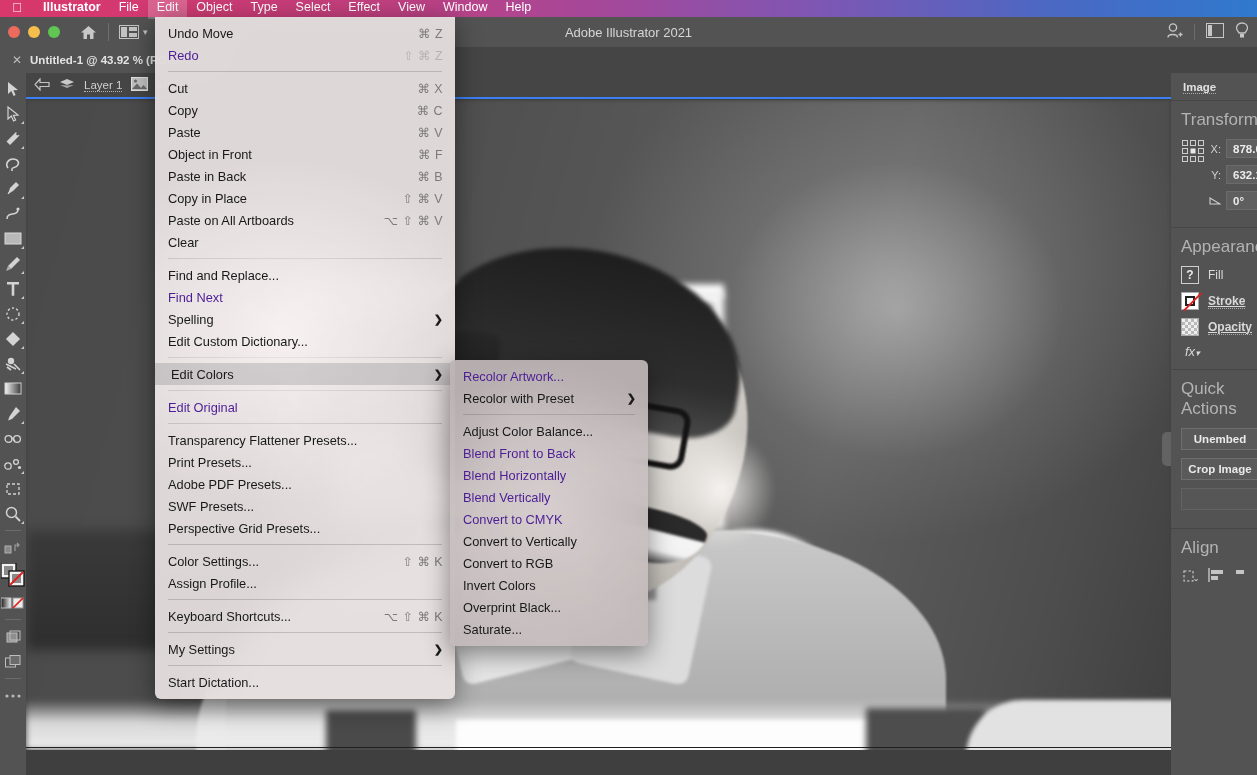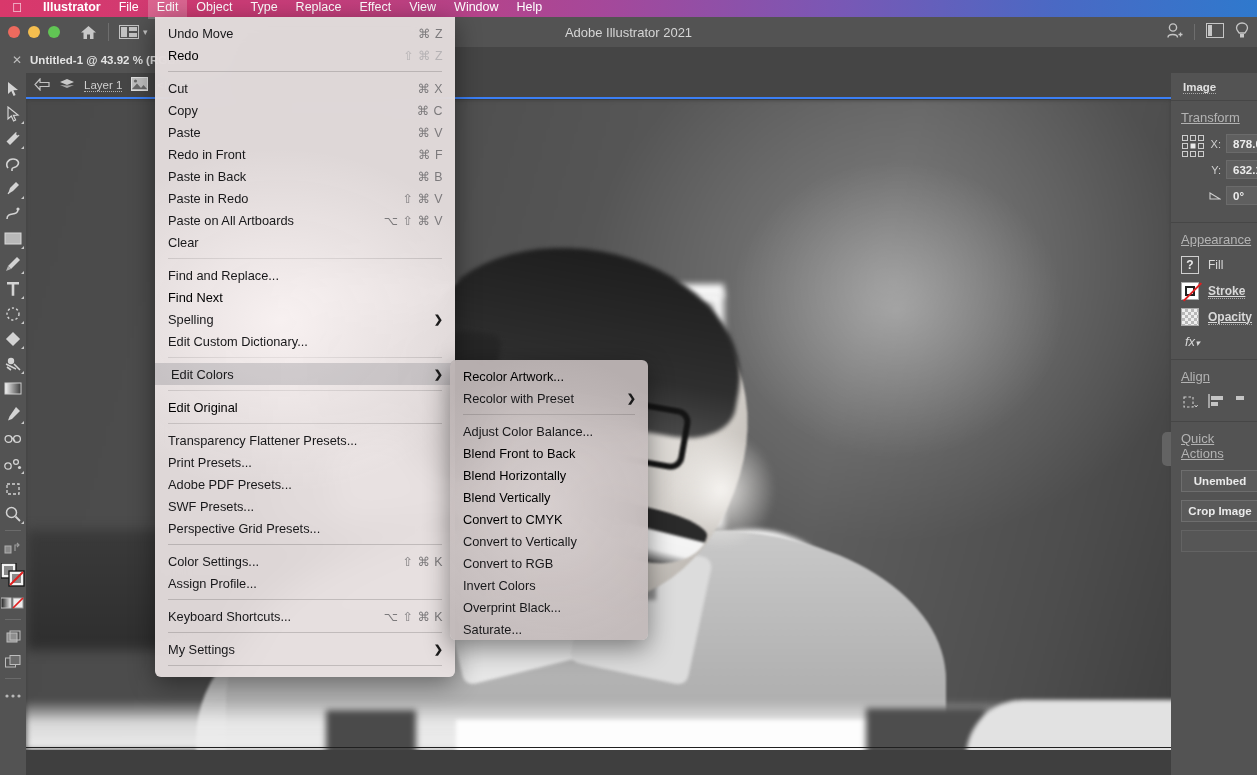--- a/index.html
+++ b/index.html
@@ -170,21 +170,21 @@
     position: absolute; left: 1171px; top: 47px; width: 86px; height: 728px;
     background: #535353; z-index: 27;
     font-size: 11.5px; color: #d2d2d2;
   }
   #rightpanel .ptabs { display:flex; height: 26px; align-items: stretch; background:#454545; }
   #rightpanel .ptab { display:flex; align-items:center; padding: 0 8px; font-size:11.5px; font-weight:bold; color:#dedede; }
   #rightpanel .ptab.sel { background:#535353; }
   #rightpanel .subhdr { padding: 8px 0 7px 12px; font-size: 11.5px; font-weight: bold; color:#e0e0e0; }
   #rightpanel .subhdr span { border-bottom:1px dotted #aaa; }
   #rightpanel .sec { border-top: 1px solid #464646; padding: 9px 0 10px 10px; }
-  #rightpanel .sectitle { font-size: 13px; color: #b3b3b3; margin-bottom: 9px; text-decoration: underline; }
+  #rightpanel .sectitle { font-size: 17px; color: #b3b3b3; margin-bottom: 9px; }
   .xrow { display:flex; align-items:center; gap:5px; margin-bottom: 7px; }
   .xlabel { width: 14px; text-align: right; font-size:11px; color:#cfcfcf; }
   .xfield {
     background:#5f5f5f; border:1px solid #6b6b6b; height:19px;
     display:flex; align-items:center; padding-left:6px;
     font-size:11.5px; font-weight:bold; color:#ececec;
     width: 52px; overflow:hidden; white-space:nowrap;
   }
   .transform-grid { width:24px; height:24px; position:relative; margin-right:2px; }
   .approw { display:flex; align-items:center; gap:9px; margin-bottom: 8px; }
@@ -232,34 +232,34 @@
     background: radial-gradient(ellipse 300px 240px at 42% 46%, rgba(255,248,248,0.75), rgba(255,250,250,0) 72%);
     pointer-events:none;
   }
   .mitem {
     position: relative; height: 22px; display: flex; align-items: center;
     padding: 0 12px 0 13px; white-space: nowrap;
   }
   .mitem .lbl { flex: 1; }
   .mitem .sc { color: #7c7a7c; font-size: 12.4px; letter-spacing: 0.5px; }
   .mitem .arrow { font-size: 11px; font-weight: bold; color: #1b1b1b; }
-  .mitem.disabled .lbl { color: #000000; }
+  .mitem.disabled .lbl { color: #4c1d95; }
   .mitem.disabled .sc { color: #b6b3b5; }
   .mitem.hl { background: rgba(130,130,135,0.30); padding-left: 16px; }
   .msep { height: 1px; background: rgba(0,0,0,0.16); margin: 5px 13px; }
 
   
   #submenu {
     position: absolute; left: 450px; top: 360px; width: 198px;
     background: rgba(193,184,184,0.93);
     backdrop-filter: blur(18px);
     border-radius: 6px;
     box-shadow: 0 8px 26px rgba(0,0,0,0.45);
     z-index: 72;
-    padding: 5px 0 0 0;
+    padding: 5px 0 6px 0;
     font-size: 12.8px; color: #18181a;
     overflow: hidden;
   }
   #submenu::before {
     content:""; position:absolute; inset:0;
     background: radial-gradient(ellipse 200px 200px at 50% 52%, rgba(230,222,222,0.55), rgba(230,222,222,0) 75%);
     pointer-events:none;
   }
 </style>
 </head>
@@ -267,21 +267,21 @@
 
 <div id="root">
 
   <div id="macbar">
     <div class="apple"></div>
     <div class="mi app">Illustrator</div>
     <div class="mi">File</div>
     <div class="mi active">Edit</div>
     <div class="mi">Object</div>
     <div class="mi">Type</div>
-    <div class="mi">Replace</div>
+    <div class="mi">Select</div>
     <div class="mi">Effect</div>
     <div class="mi">View</div>
     <div class="mi">Window</div>
     <div class="mi">Help</div>
   </div>
 
   <div id="titlebar">
     <div class="traffic">
       <div class="dot r"></div>
       <div class="dot y"></div>
@@ -627,20 +627,27 @@
         <span class="aplabel u">Stroke</span>
       </div>
       <div class="approw">
         <div class="swatch opac"></div>
         <span class="aplabel u">Opacity</span>
       </div>
       <div class="fxrow"><span>fx</span><span style="font-size:9px">▾</span></div>
     </div>
 
     <div class="sec">
+      <div class="sectitle">Quick Actions</div>
+      <div class="qabtn">Unembed</div>
+      <div class="qabtn">Crop Image</div>
+      <div class="qabtn blank"></div>
+    </div>
+
+    <div class="sec">
       <div class="sectitle">Align</div>
       <div class="alignrow">
         <span>
           <svg width="17" height="16" viewBox="0 0 17 16">
               <path d="M3 4 h9 v10 h-9 z" fill="none" stroke="#cfcfcf" stroke-width="1.1" stroke-dasharray="2.5 2"></path>
               <path d="M13.5 12 l1.6 2 1.6-2" fill="none" stroke="#cfcfcf" stroke-width="1"></path>
             </svg>
         </span>
         <span>
           <svg width="18" height="16" viewBox="0 0 18 16">
@@ -649,27 +656,20 @@
               <rect x="3" y="9" width="7" height="4" fill="#c4c4c4"></rect>
             </svg>
         </span>
         <span>
           <svg width="10" height="16" viewBox="0 0 10 16">
               <rect x="0" y="3" width="8" height="4" fill="#c4c4c4"></rect>
             </svg>
         </span>
       </div>
     </div>
-
-    <div class="sec">
-      <div class="sectitle">Quick Actions</div>
-      <div class="qabtn">Unembed</div>
-      <div class="qabtn">Crop Image</div>
-      <div class="qabtn blank"></div>
-    </div>
   </div>
 
   <div id="editmenu">
       <div class="mitem">
         <span class="lbl">Undo Move</span>
         <span class="sc">⌘ Z</span>
       </div>
       <div class="mitem disabled">
         <span class="lbl">Redo</span>
         <span class="sc">⇧ ⌘ Z</span>
@@ -681,29 +681,29 @@
       </div>
       <div class="mitem">
         <span class="lbl">Copy</span>
         <span class="sc">⌘ C</span>
       </div>
       <div class="mitem">
         <span class="lbl">Paste</span>
         <span class="sc">⌘ V</span>
       </div>
       <div class="mitem">
-        <span class="lbl">Redo in Front</span>
+        <span class="lbl">Object in Front</span>
         <span class="sc">⌘ F</span>
       </div>
       <div class="mitem">
         <span class="lbl">Paste in Back</span>
         <span class="sc">⌘ B</span>
       </div>
       <div class="mitem">
-        <span class="lbl">Paste in Redo</span>
+        <span class="lbl">Copy in Place</span>
         <span class="sc">⇧ ⌘ V</span>
       </div>
       <div class="mitem">
         <span class="lbl">Paste on All Artboards</span>
         <span class="sc">⌥ ⇧ ⌘ V</span>
       </div>
       <div class="mitem">
         <span class="lbl">Clear</span>
       </div>
       <div class="msep"></div>
@@ -757,20 +757,23 @@
       <div class="mitem">
         <span class="lbl">Keyboard Shortcuts...</span>
         <span class="sc">⌥ ⇧ ⌘ K</span>
       </div>
       <div class="msep"></div>
       <div class="mitem">
         <span class="lbl">My Settings</span>
         <span class="arrow">❯</span>
       </div>
       <div class="msep"></div>
+      <div class="mitem">
+        <span class="lbl">Start Dictation...</span>
+      </div>
     </div>
 
   <div id="submenu">
       <div class="mitem disabled">
         <span class="lbl">Recolor Artwork...</span>
       </div>
       <div class="mitem">
         <span class="lbl">Recolor with Preset</span>
         <span class="arrow">❯</span>
       </div>

